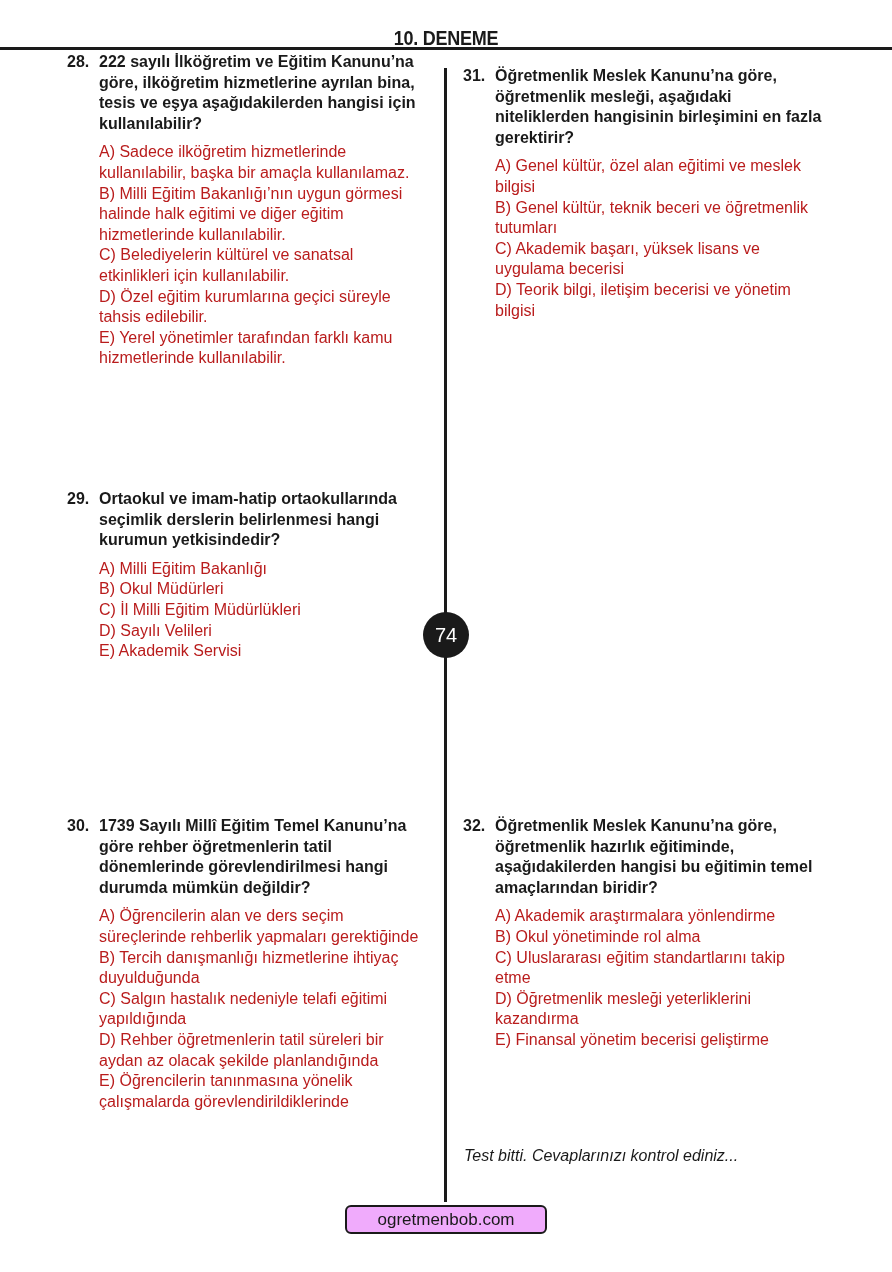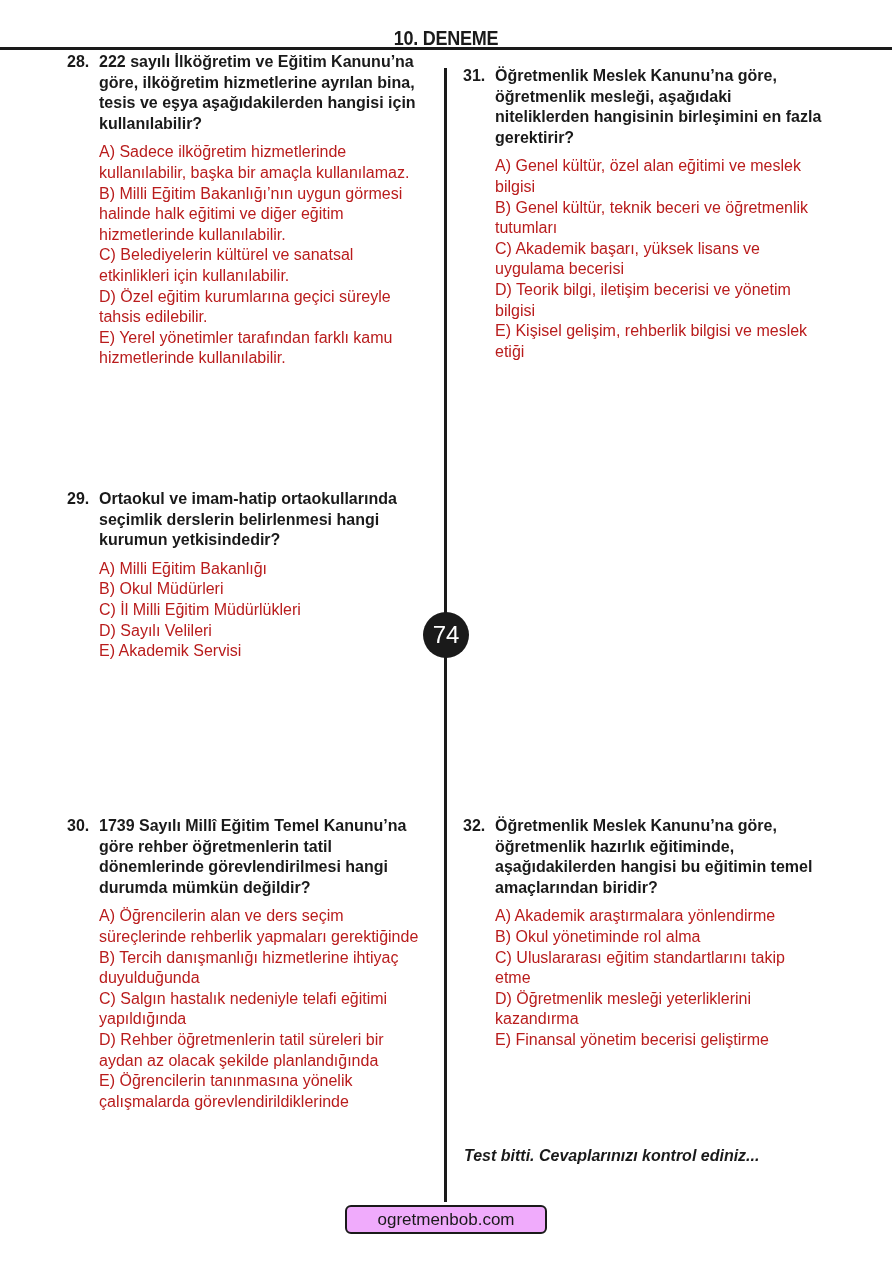--- a/index.html
+++ b/index.html
@@ -7,35 +7,35 @@
          font-family: "Liberation Sans", sans-serif; color: #1a1a1a; }
 
   .header-title { position: absolute; left: 0; width: 892px; top: 27px; text-align: center;
                   font-family: "Liberation Sans", sans-serif; font-weight: bold; font-size: 20px;
                   letter-spacing: -0.3px; transform: scaleX(0.9); color: #1a1a1a; }
   .header-rule { position: absolute; left: 0; top: 47px; width: 892px; height: 3px; background: #1a1a1a; }
 
   .divider-top { position: absolute; left: 444px; top: 68px; width: 3px; height: 546px; background: #1a1a1a; }
   .divider-bottom { position: absolute; left: 444px; top: 656px; width: 3px; height: 546px; background: #1a1a1a; }
   .page-badge { position: absolute; left: 423px; top: 612px; width: 46px; height: 46px; border-radius: 50%;
-                background: #1a1a1a; color: #ffffff; font-size: 24px; line-height: 46px; text-align: center; }
+                background: #1a1a1a; color: #ffffff; font-size: 20px; line-height: 46px; text-align: center; }
 
   .question { position: absolute; width: 360px; }
   .q-stem { position: relative; padding-left: 32px; font-weight: bold; font-size: 16px; line-height: 20.6px; color: #1a1a1a; }
   .q-num { position: absolute; left: 0; top: 0; }
   .q-options { margin-top: 8px; padding-left: 32px; font-size: 16px; line-height: 20.6px; color: #b91c1c; }
   .q-option { display: block; }
 
   #q28 { left: 67px; top: 52px; }
   #q29 { left: 67px; top: 489px; }
   #q30 { left: 67px; top: 816px; }
   #q31 { left: 463px; top: 66px; width: 360px; }
   #q32 { left: 463px; top: 816px; width: 360px; }
 
-  .end-note { position: absolute; left: 464px; top: 1147px; font-style: italic; font-weight: bold; font-size: 16px; color: #1a1a1a; }
+  .end-note { position: absolute; left: 464px; top: 1147px; font-style: italic; font-weight: normal; font-size: 16px; color: #1a1a1a; }
 
   .footer-site { position: absolute; left: 345px; top: 1205px; width: 198px; height: 25px; border: 2.5px solid #1a1a1a;
                  border-radius: 6px; text-align: center; font-size: 17px; line-height: 25px; color: #1a1a1a; background: #f0abfc; }
 </style>
 </head>
 <body>
 
 <div class="header-title">10. DENEME</div>
 <div class="header-rule"></div>
 
@@ -88,21 +88,20 @@
 <div class="question" id="q31">
   <div class="q-stem">
     <span class="q-num">31.</span>
     <span>Öğretmenlik Meslek Kanunu’na göre, öğretmenlik mesleği, aşağıdaki niteliklerden hangisinin birleşimini en fazla gerektirir?</span>
   </div>
   <div class="q-options">
     <span class="q-option">A) Genel kültür, özel alan eğitimi ve meslek bilgisi</span>
     <span class="q-option">B) Genel kültür, teknik beceri ve öğretmenlik tutumları</span>
     <span class="q-option">C) Akademik başarı, yüksek lisans ve uygulama becerisi</span>
     <span class="q-option">D) Teorik bilgi, iletişim becerisi ve yönetim bilgisi</span>
-    <span class="q-option">E) Kişisel gelişim, rehberlik bilgisi ve meslek etiği</span>
   </div>
 </div>
 
 <div class="question" id="q32">
   <div class="q-stem">
     <span class="q-num">32.</span>
     <span>Öğretmenlik Meslek Kanunu’na göre, öğretmenlik hazırlık eğitiminde, aşağıdakilerden hangisi bu eğitimin temel amaçlarından biridir?</span>
   </div>
   <div class="q-options">
     <span class="q-option">A) Akademik araştırmalara yönlendirme</span>

